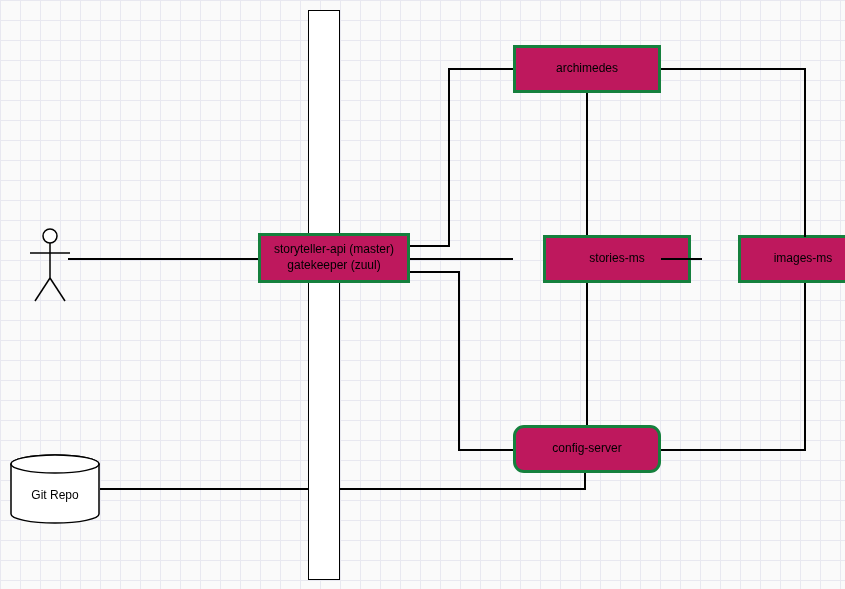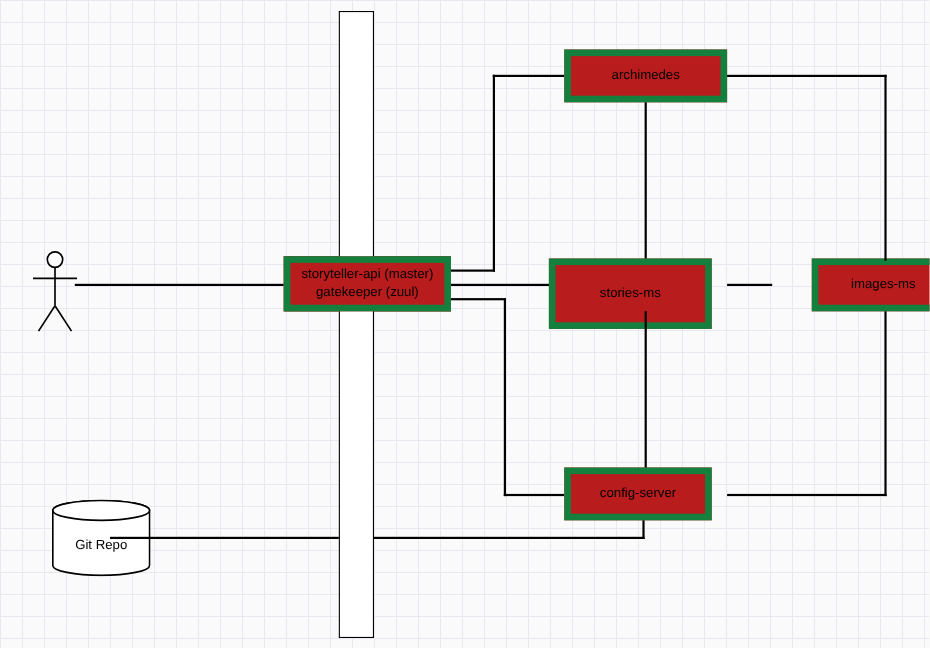--- a/index.html
+++ b/index.html
@@ -17,22 +17,22 @@
       color: #000;
       overflow: hidden;
     }
     .canvas {
       position: relative;
       width: 845px;
       height: 589px;
     }
     .box {
       position: absolute;
-      background: #b91c1c;
-      border: 6px solid #15803d;
+      background: #be185d;
+      border: 3px solid #15803d;
       display: flex;
       align-items: center;
       justify-content: center;
       text-align: center;
       line-height: 1.3;
     }
     .vbar {
       position: absolute;
       background: #fff;
       border: 1px solid #000;
@@ -63,21 +63,21 @@
   <div class="actor" style="left:30px; top:228px;">
     <svg width="40" height="75" viewBox="0 0 40 75">
       <circle cx="20" cy="8" r="7" fill="#fff" stroke="#000" stroke-width="1.5"></circle>
       <line x1="20" y1="15" x2="20" y2="50" stroke="#000" stroke-width="1.5"></line>
       <line x1="0" y1="25" x2="40" y2="25" stroke="#000" stroke-width="1.5"></line>
       <line x1="20" y1="50" x2="5" y2="73" stroke="#000" stroke-width="1.5"></line>
       <line x1="20" y1="50" x2="35" y2="73" stroke="#000" stroke-width="1.5"></line>
     </svg>
   </div>
 
-  <div class="db" style="left:10px; top:454px; width:90px; height:70px;margin-left:37px;">
+  <div class="db" style="left:10px; top:454px; width:90px; height:70px;">
     <svg width="90" height="70" viewBox="0 0 90 70">
       <ellipse cx="45" cy="10" rx="44" ry="9" fill="#fff" stroke="#000" stroke-width="1.5"></ellipse>
       <path d="M 1 10 L 1 60 A 44 9 0 0 0 89 60 L 89 10" fill="#fff" stroke="#000" stroke-width="1.5"></path>
       <ellipse cx="45" cy="10" rx="44" ry="9" fill="#fff" stroke="#000" stroke-width="1.5"></ellipse>
     </svg>
     <div class="db-label" style="top:34px;">Git Repo</div>
   </div>
 
   <div class="line hline" style="left:68px; top:258px; width:190px;"></div>
 
@@ -104,25 +104,25 @@
   <div class="line hline" style="left:410px; top:258px; width:103px;"></div>
 
   <div class="line hline" style="left:410px; top:271px; width:50px;"></div>
   <div class="line vline" style="left:458px; top:271px; height:180px;"></div>
   <div class="line hline" style="left:458px; top:449px; width:55px;"></div>
 
   <div class="box" style="left:513px; top:45px; width:148px; height:48px;">
     <span>archimedes</span>
   </div>
 
-  <div class="box" style="left:499px; top:235px; width:148px; height:64px;">
+  <div class="box" style="left:543px; top:235px; width:148px; height:48px;">
     <span>stories-ms</span>
   </div>
 
-  <div class="box" style="left:513px; top:425px; width:134px; height:48px;">
+  <div class="box" style="left:513px; top:425px; width:148px; height:48px;border-radius:11px;">
     <span>config-server</span>
   </div>
 
   <div class="box" style="left:738px; top:235px; width:130px; height:48px;">
     <span>images-ms</span>
   </div>
 
   <div class="line vline" style="left:586px; top:93px; height:142px;"></div>
   <div class="line vline" style="left:586px; top:283px; height:142px;"></div>
 

